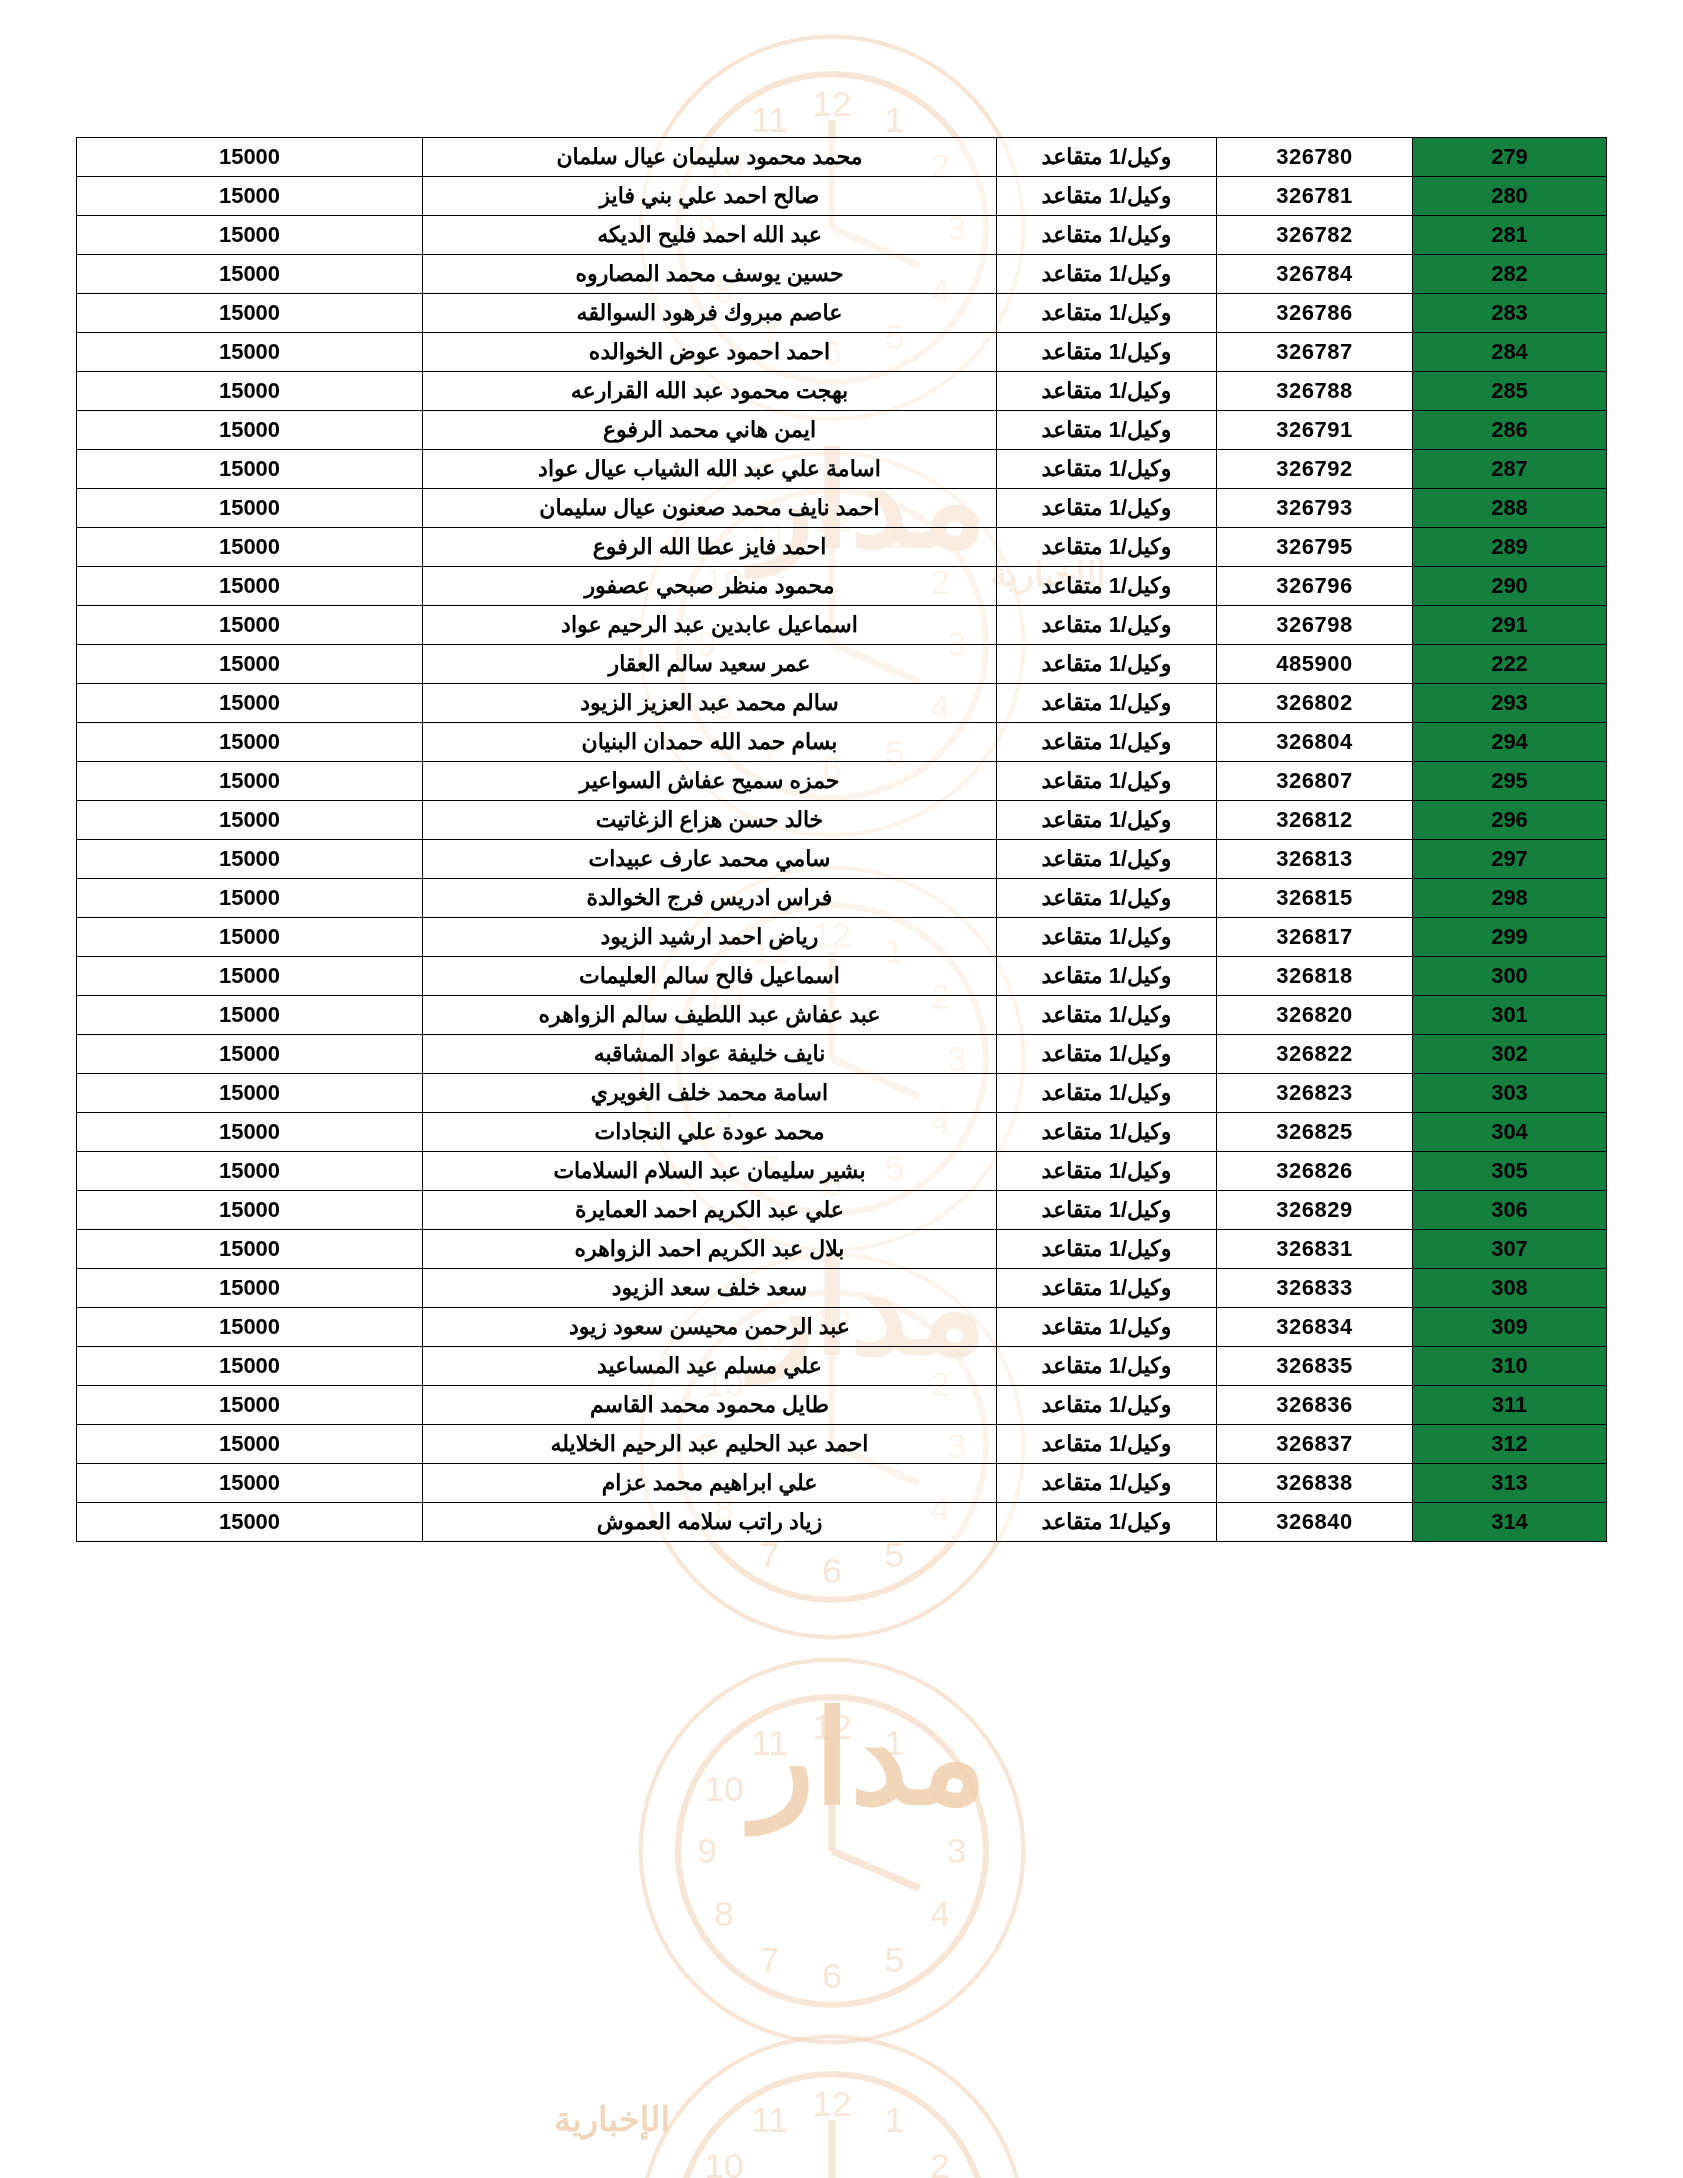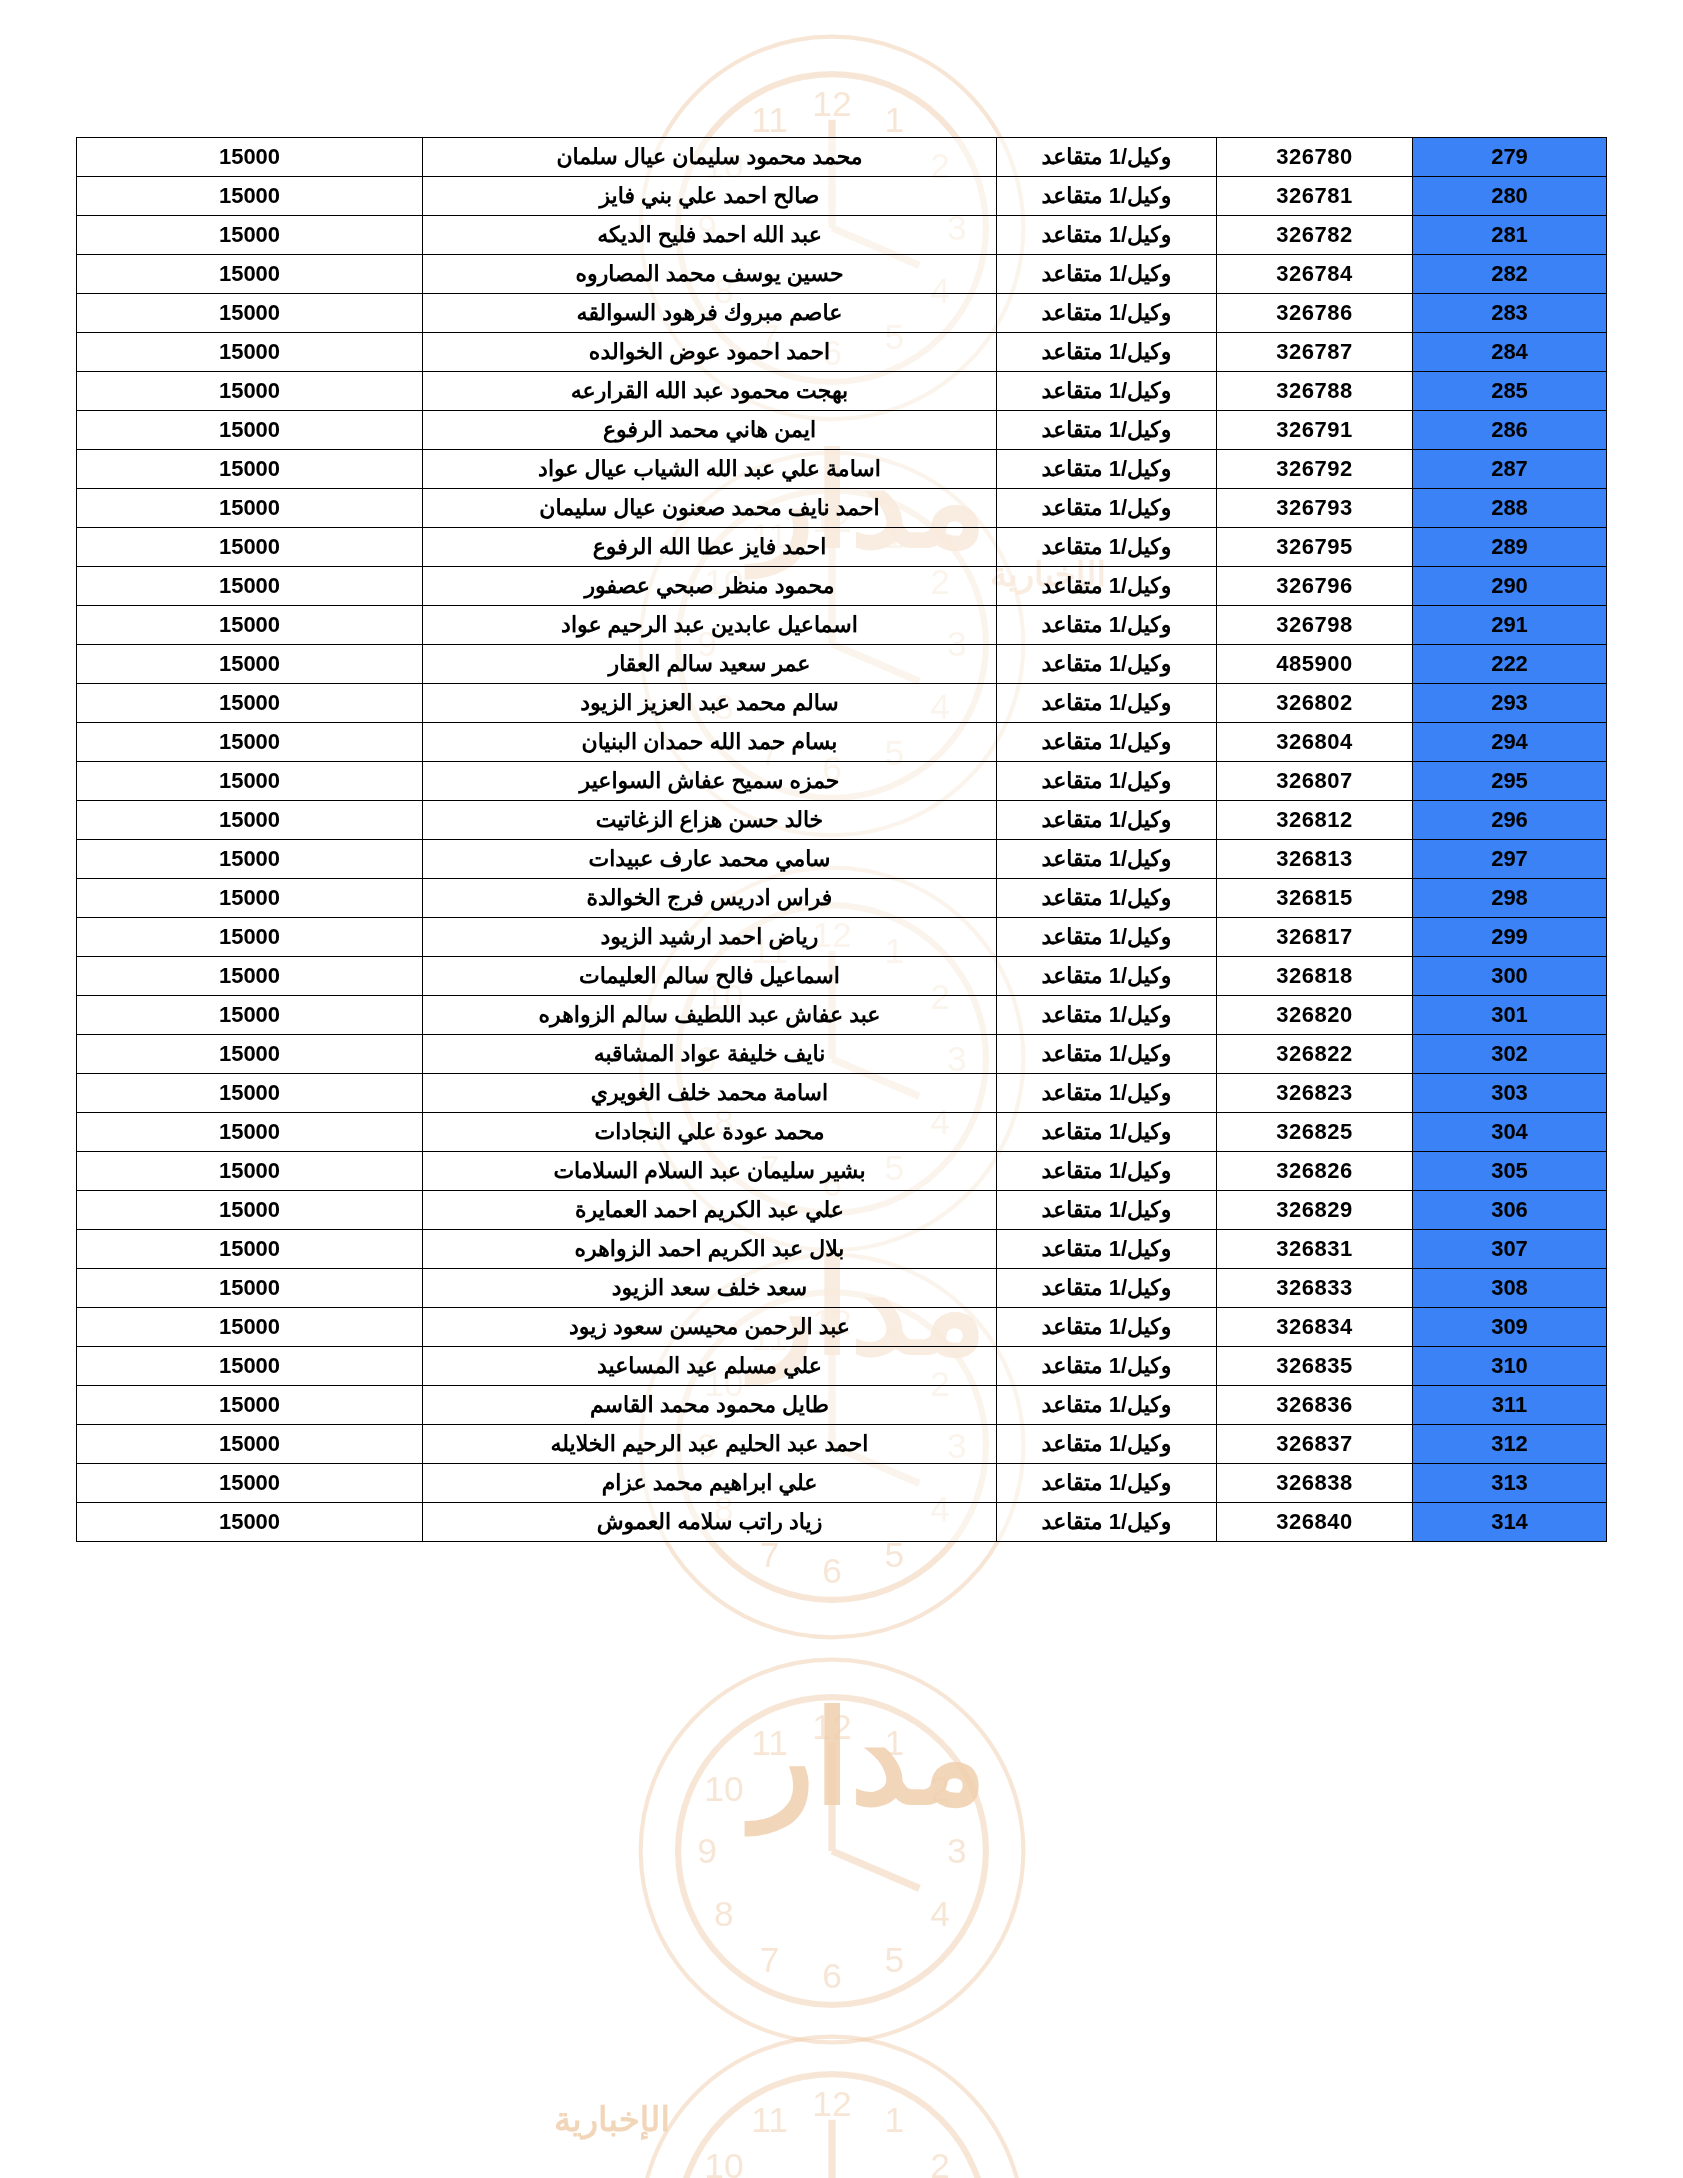--- a/index.html
+++ b/index.html
@@ -66,21 +66,21 @@
     overflow: hidden;
   }
   
   col.c-idx    { width: 194px; }
   col.c-num    { width: 196px; }
   col.c-job    { width: 220px; }
   col.c-name   { width: 574px; }
   col.c-amount { width: 346px; }
 
   td.idx {
-    background: #3b82f6;
+    background: #15803d;
     color: #ffffff;
     font-size: 24px;
     border-color: #2d5a8e;
   }
   td.num {
     font-size: 24px;
     letter-spacing: 0.5px;
     margin-left: 40px;
   }
   td.job {

